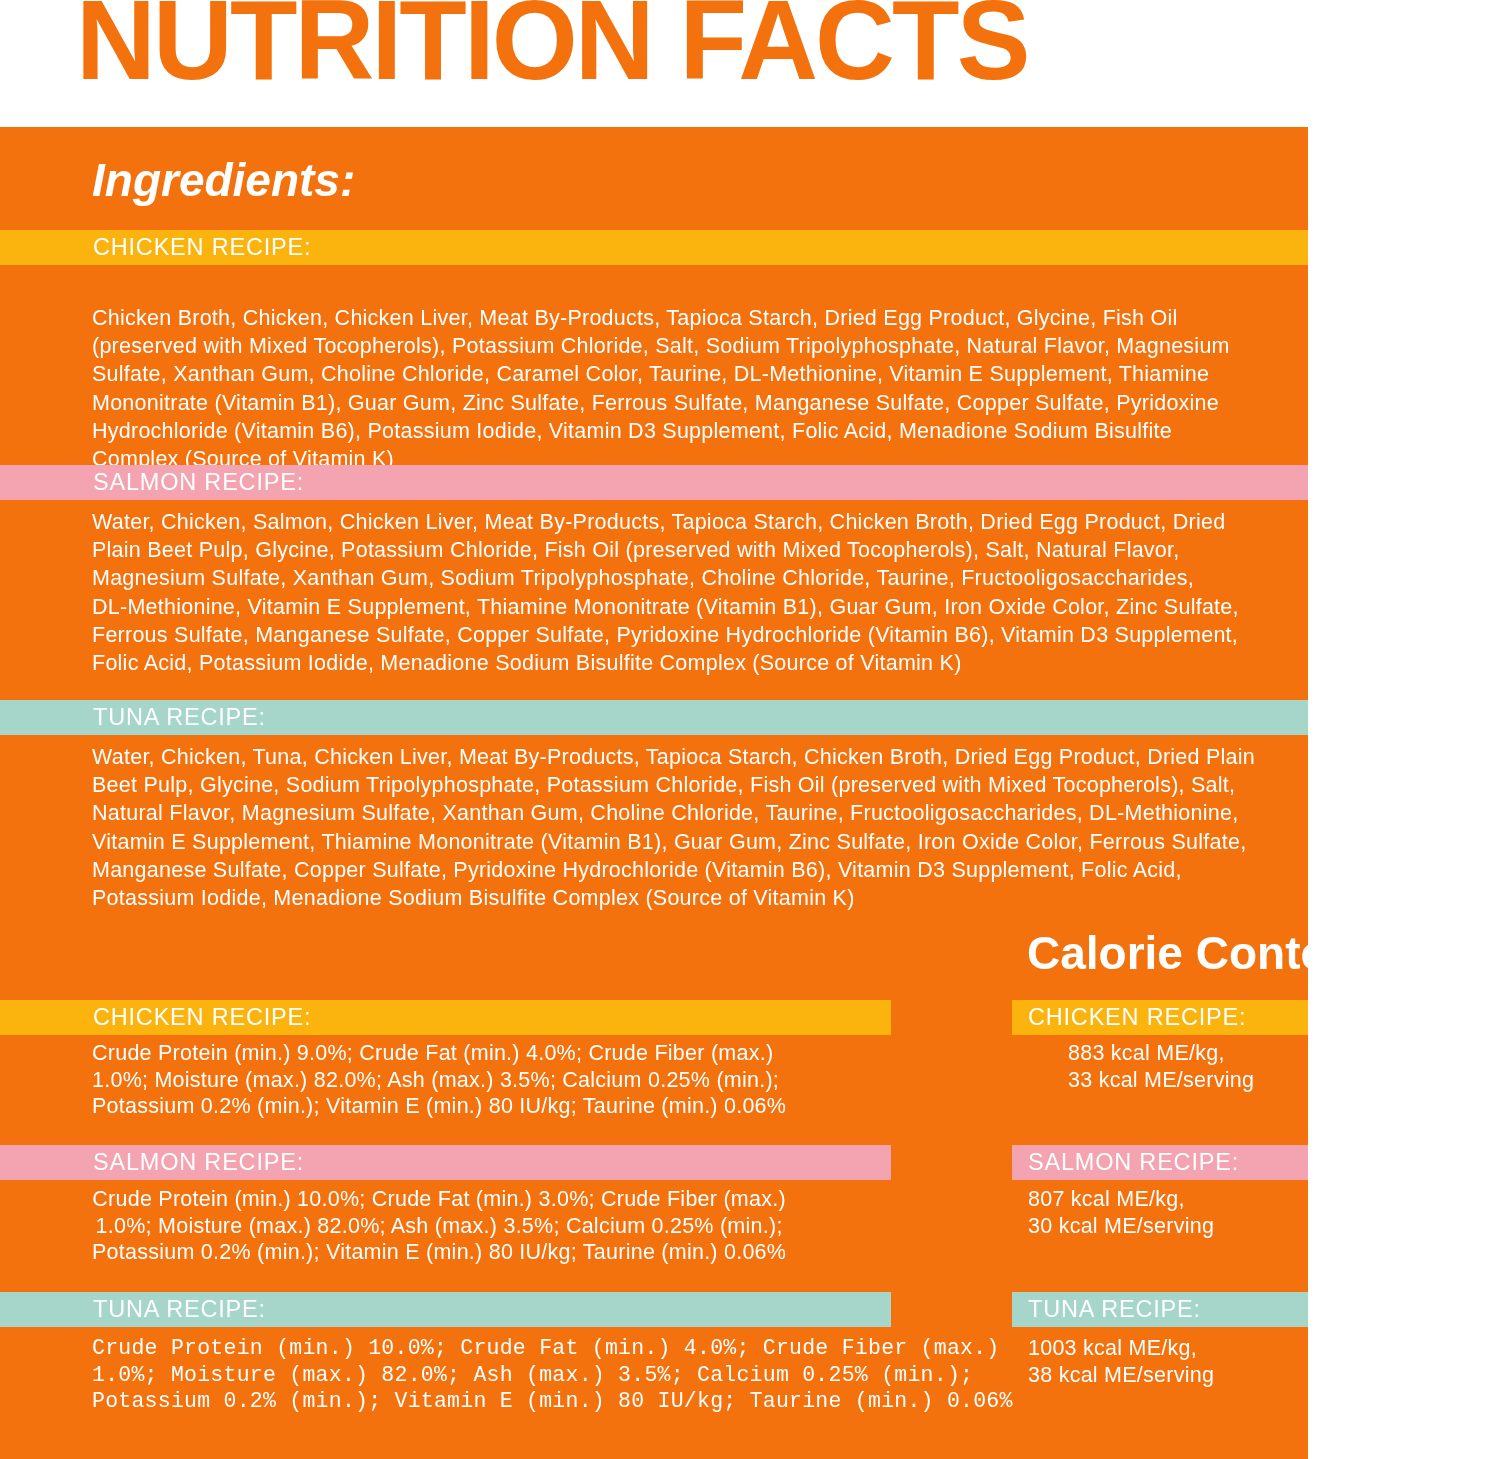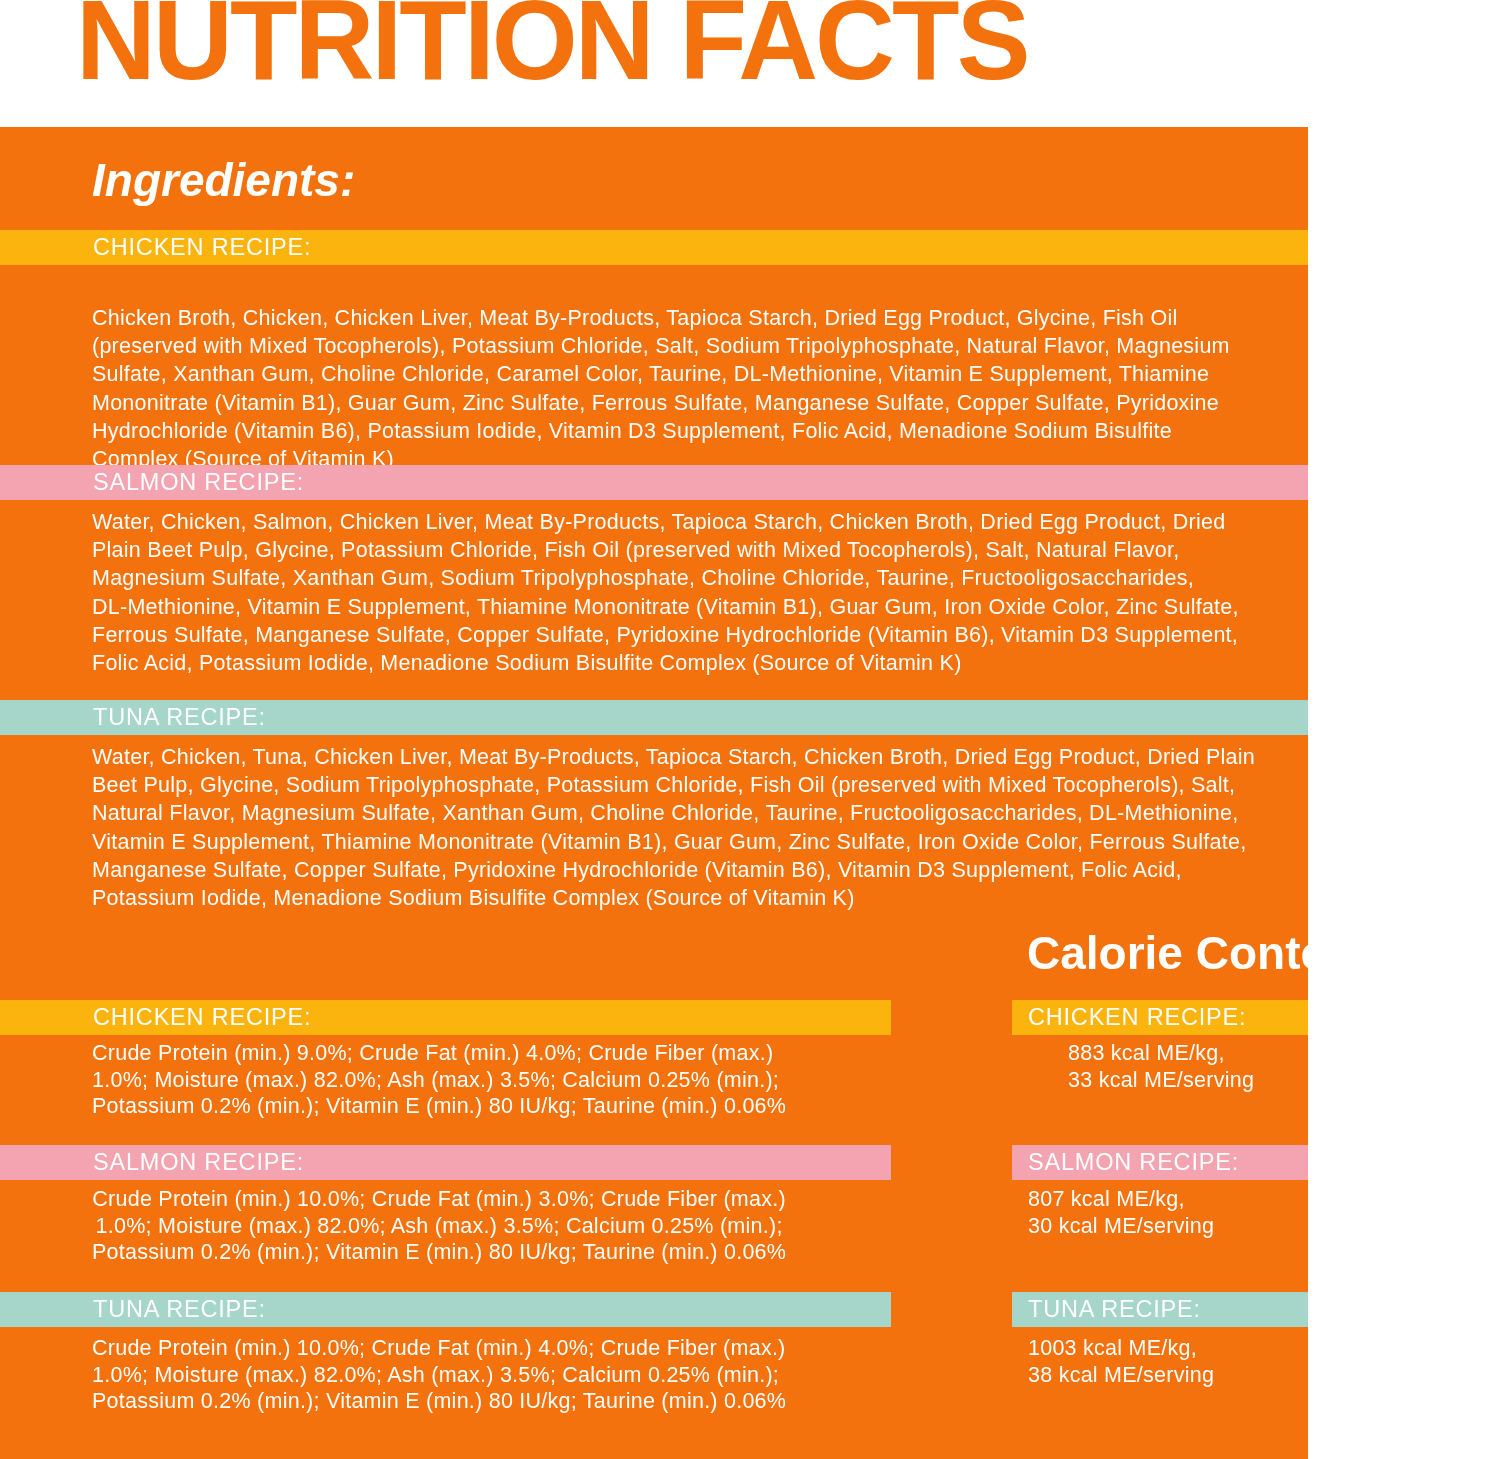--- a/index.html
+++ b/index.html
@@ -131,21 +131,21 @@
   <div class="banner ga-banner" style="top: 1145px; background-color: rgb(244, 163, 176);">
     <span class="banner-label">SALMON RECIPE:</span>
   </div>
   <p class="body-text ga-text" style="top:1186px;text-align:center;">Crude Protein (min.) 10.0%; Crude Fat (min.) 3.0%; Crude Fiber (max.)
 1.0%; Moisture (max.) 82.0%; Ash (max.) 3.5%; Calcium 0.25% (min.);
 Potassium 0.2% (min.); Vitamin E (min.) 80 IU/kg; Taurine (min.) 0.06%</p>
 
   <div class="banner ga-banner" style="top: 1292px; background-color: rgb(166, 213, 201);">
     <span class="banner-label">TUNA RECIPE:</span>
   </div>
-  <p class="body-text ga-text" style="top:1335px;">Crude Protein (min.) 10.0%; Crude Fat (min.) 4.0%; Crude Fiber (max.)
+  <p class="body-text ga-text" style="top:1335px;font-family:Liberation Mono, monospace;">Crude Protein (min.) 10.0%; Crude Fat (min.) 4.0%; Crude Fiber (max.)
 1.0%; Moisture (max.) 82.0%; Ash (max.) 3.5%; Calcium 0.25% (min.);
 Potassium 0.2% (min.); Vitamin E (min.) 80 IU/kg; Taurine (min.) 0.06%</p>
 
   <h2 class="section-heading" style="left:1027px; top:928px;">Calorie Content:</h2>
 
   <div class="banner cc-banner" style="top: 1000px; background-color: rgb(251, 179, 13);">
     <span class="banner-label">CHICKEN RECIPE:</span>
   </div>
   <p class="body-text cc-text" style="top:1040px;margin-left:40px;">883 kcal ME/kg,
 33 kcal ME/serving</p>

